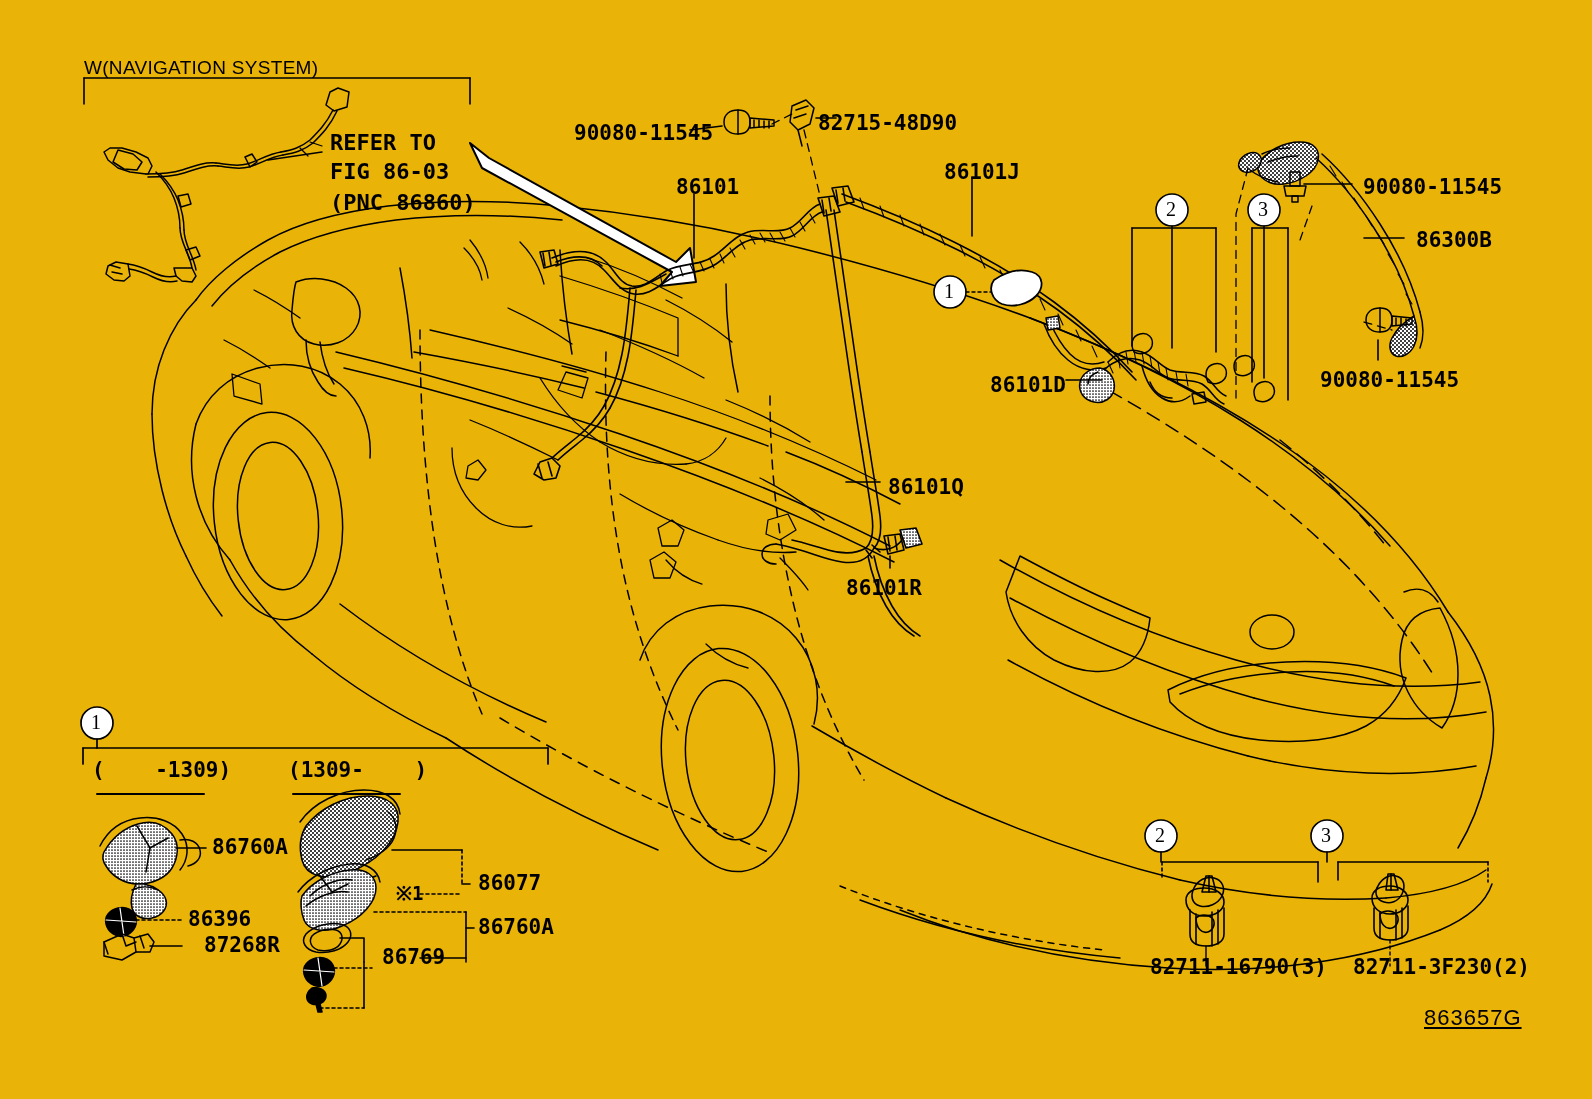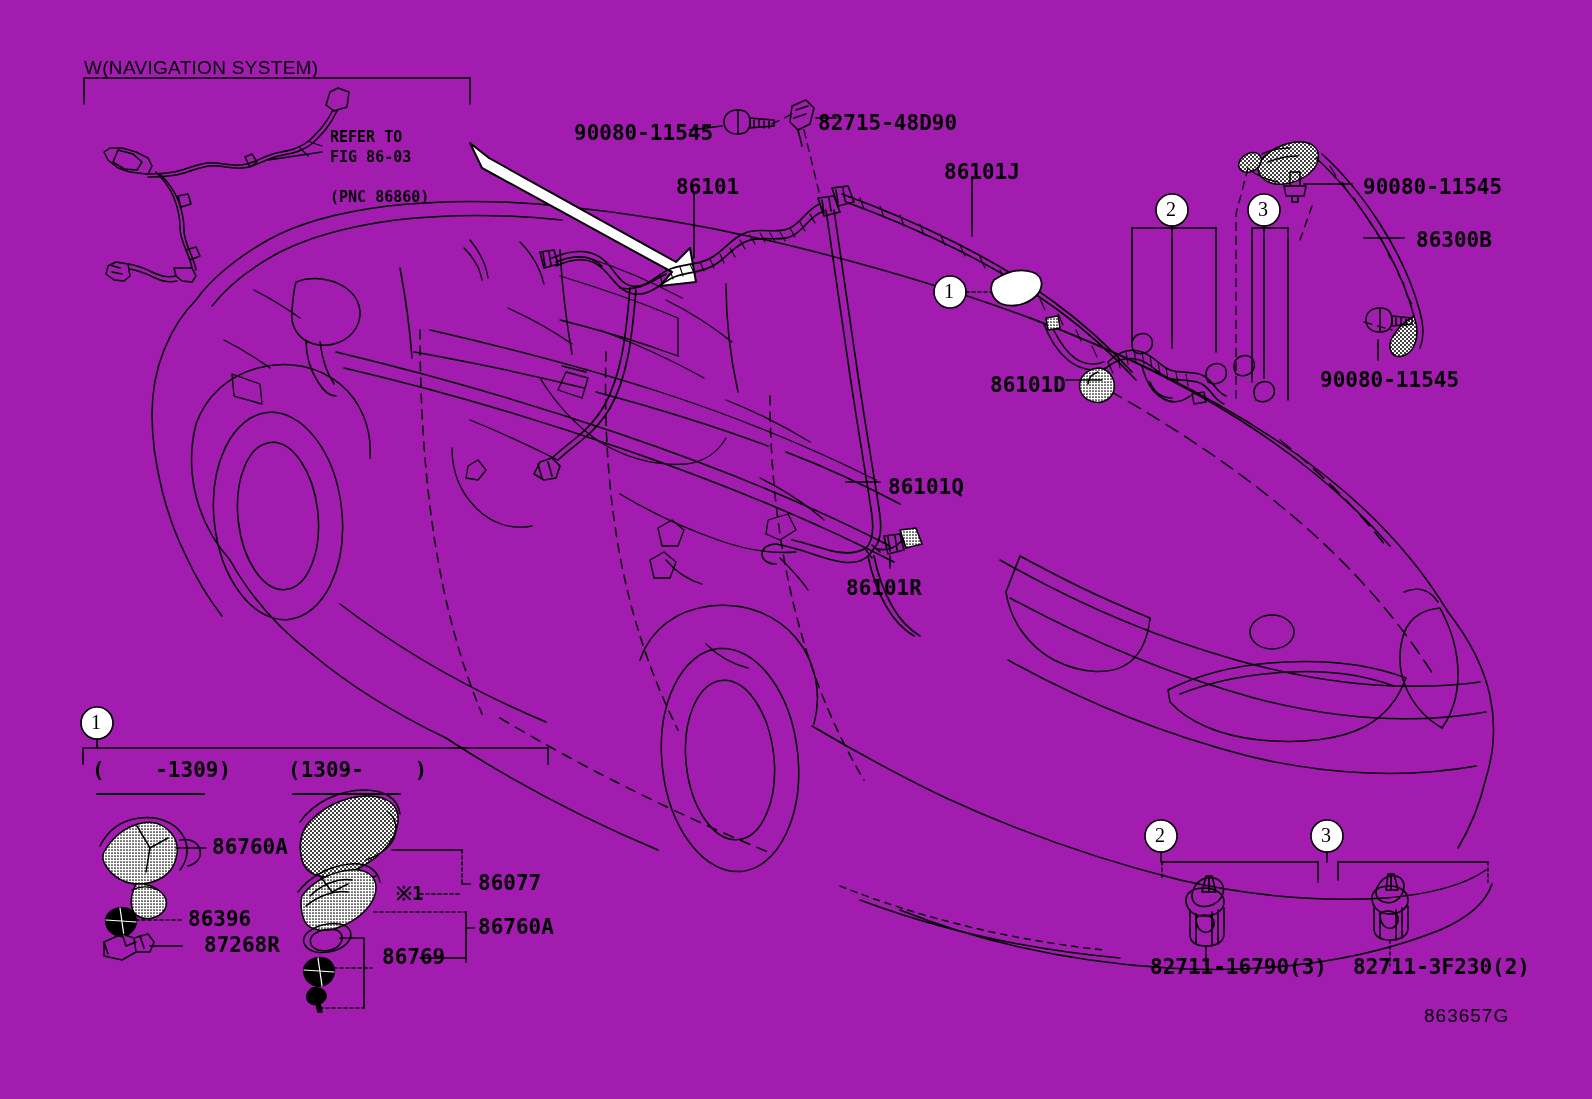--- a/index.html
+++ b/index.html
@@ -4,43 +4,43 @@
 <title>Antenna Parts Diagram</title>
 <style>
   html,body{margin:0;padding:0;background:#fff;}
   body{
     font-family:"DejaVu Sans Mono","Liberation Mono",monospace;
     color:#000;
   }
   #sheet{
     position:relative;
     width:1592px;height:1099px;
-    background:#a21caf;
+    background:#eab308;
     overflow:hidden;
   }
   #artwork{position:absolute;left:0;top:0;width:1592px;height:1099px;}
   .lbl{
     position:absolute;
     font-family:"DejaVu Sans Mono","Liberation Mono",monospace;
     font-weight:bold;
     white-space:pre;
     color:#000;
     letter-spacing:0px;
     line-height:1.05;
   }
   .lbl-pn{font-size:21px;}
   .lbl-hdr{
     font-family:"Liberation Sans","DejaVu Sans",sans-serif;
     font-weight:normal;font-size:19px;letter-spacing:.3px;
   }
-  .lbl-refer{font-size:15px;line-height:1.45;font-weight:bold;}
+  .lbl-refer{font-size:22px;line-height:1.45;font-weight:bold;}
   .lbl-note{font-size:19px;font-weight:normal;
     font-family:"Liberation Sans","DejaVu Sans",sans-serif;}
-  .lbl-id{font-size:19px;font-weight:normal;
-    font-family:"Liberation Sans","DejaVu Sans",sans-serif;letter-spacing:1px;}
+  .lbl-id{font-size:22px;font-weight:normal;
+    font-family:"Liberation Sans","DejaVu Sans",sans-serif;letter-spacing:1px;text-decoration:underline;}
 </style>
 </head>
 <body>
 
 <div id="sheet">
 
   <svg id="artwork" viewBox="0 0 1592 1099">
     <defs>
       <pattern id="mesh" width="4" height="4" patternUnits="userSpaceOnUse">
         <rect width="4" height="4" fill="#fff"></rect>
@@ -530,21 +530,21 @@
                  C1386,930 1380,924 1380,914 Z"></path>
         <path d="M1390,940 L1390,966" stroke-dasharray="3,3" stroke-width="1.4"></path>
       </g>
 
     </g>
   </svg>
 
   <div class="lbl lbl-hdr" style="left:84px;top:58px;">W(NAVIGATION SYSTEM)</div>
 
   <div class="lbl lbl-refer" style="left:330px;top:127px;">REFER TO</div>
-  <div class="lbl lbl-refer" style="left:330px;top:147px;">FIG 86-03</div>
+  <div class="lbl lbl-refer" style="left:330px;top:156px;">FIG 86-03</div>
   <div class="lbl lbl-refer" style="left:330px;top:187px;">(PNC 86860)</div>
 
   <div id="main-labels">
       <div class="lbl lbl-pn" style="left: 574px; top: 122px;">90080-11545</div>
       <div class="lbl lbl-pn" style="left: 802px; top: 112px; margin-left: 16px;">82715-48D90</div>
       <div class="lbl lbl-pn" style="left: 676px; top: 176px;">86101</div>
       <div class="lbl lbl-pn" style="left: 944px; top: 161px;">86101J</div>
       <div class="lbl lbl-pn" style="left: 1363px; top: 176px;">90080-11545</div>
       <div class="lbl lbl-pn" style="left: 1416px; top: 229px;">86300B</div>
       <div class="lbl lbl-pn" style="left: 990px; top: 374px;">86101D</div>

